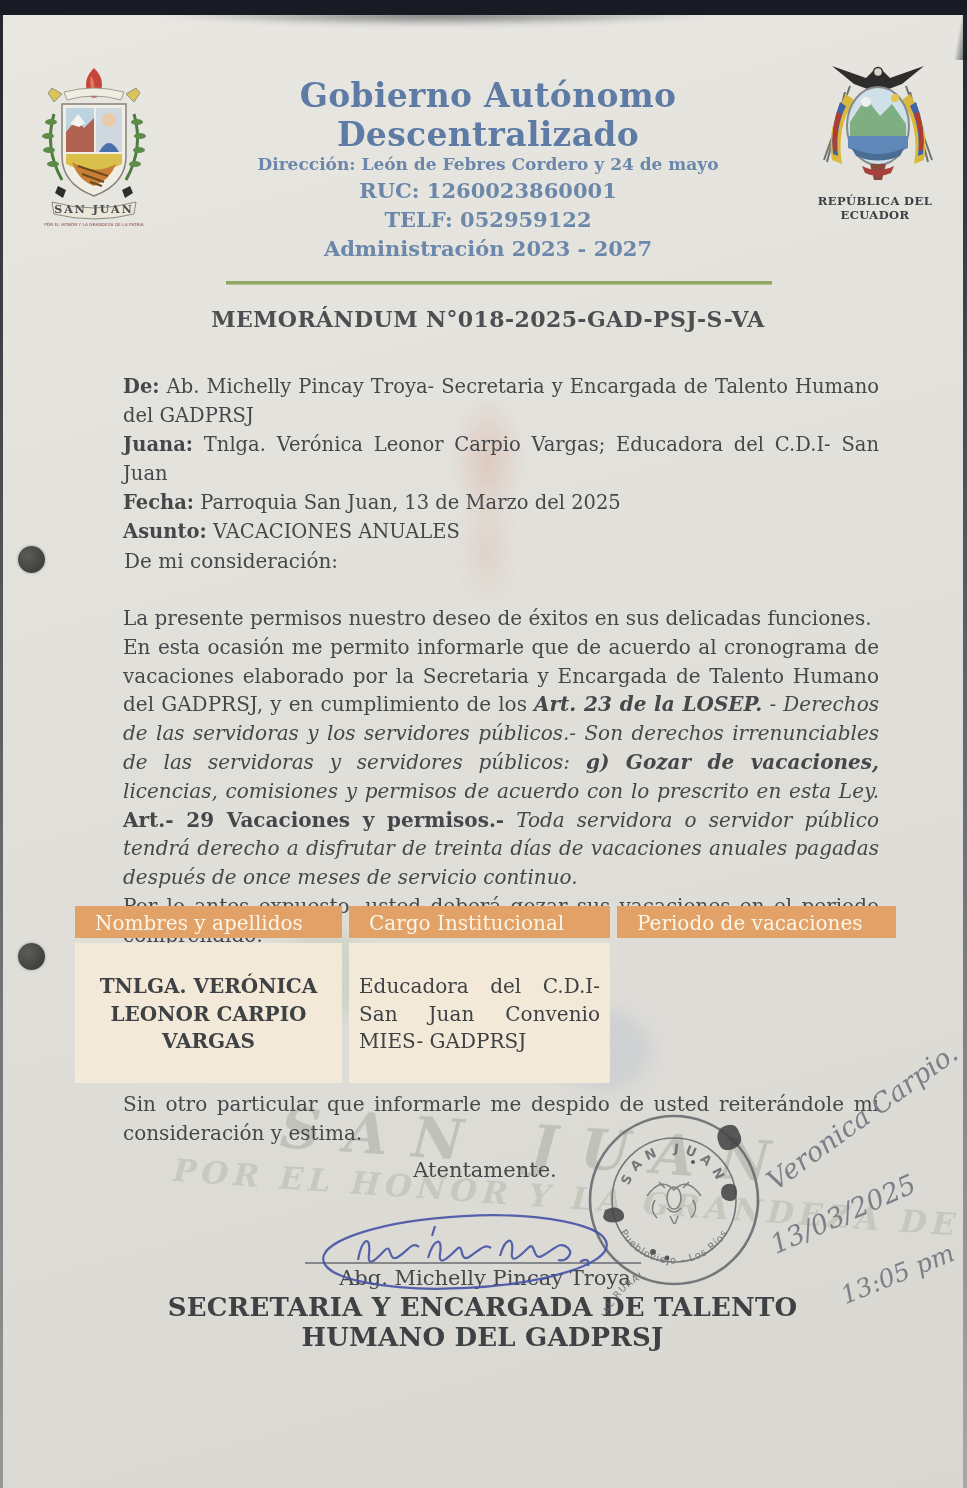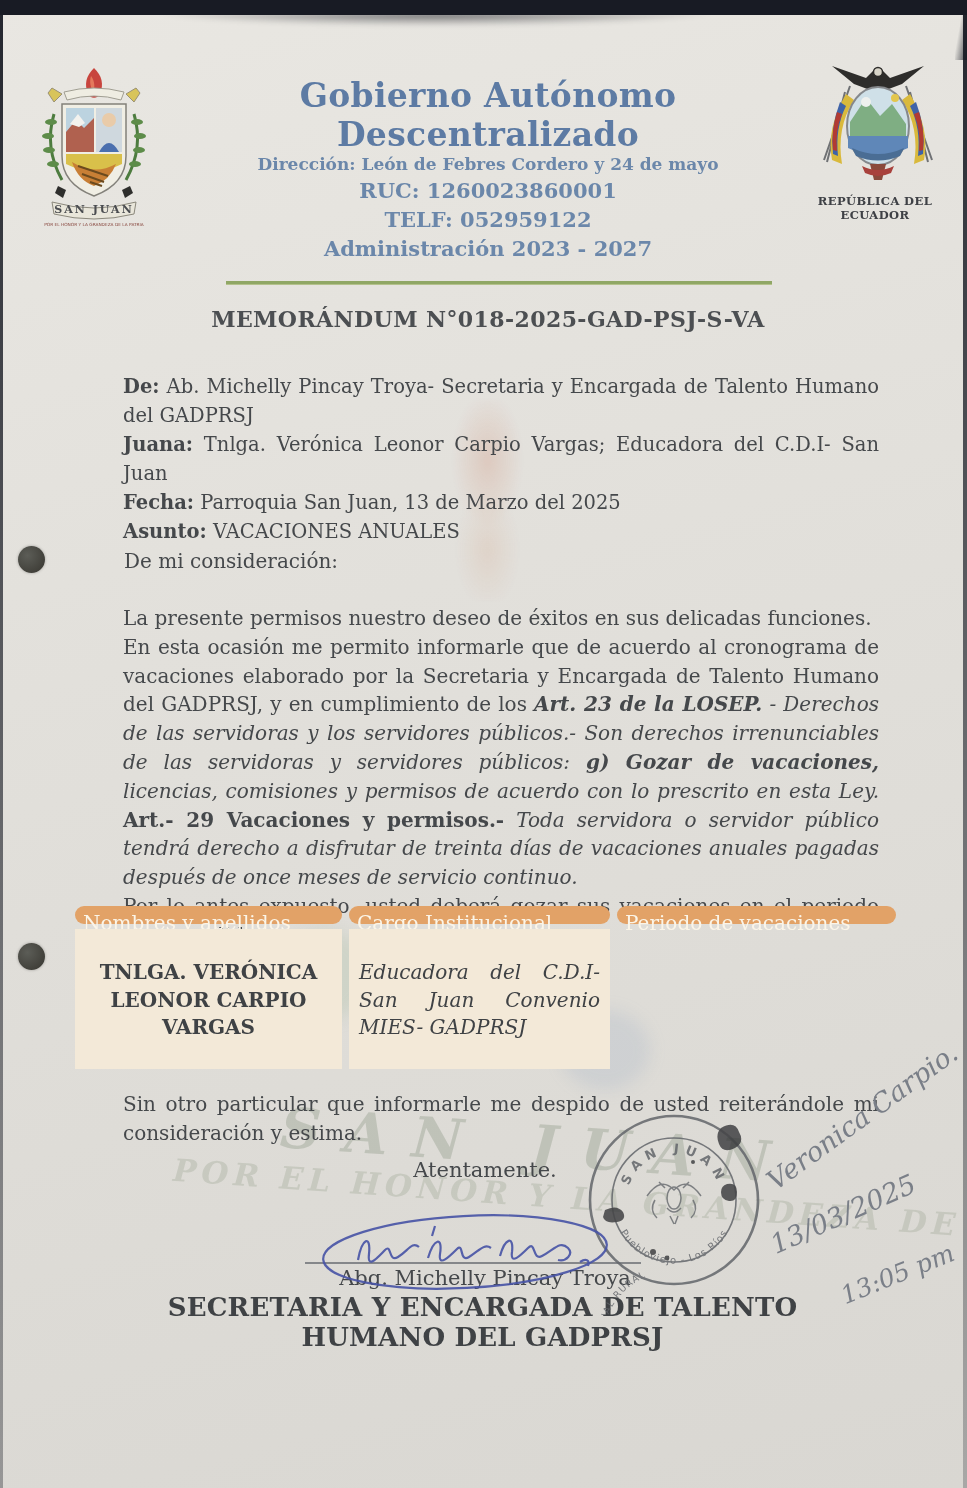--- a/index.html
+++ b/index.html
@@ -38,28 +38,28 @@
   .meta b{font-weight:bold;}
   .salutation{position:absolute;left:124px;top:549px;font-size:20px;color:#45484b;z-index:5;}
   .body-text{position:absolute;left:123px;top:604px;width:756px;font-size:20px;line-height:28.8px;
         color:#45484b;text-align:justify;z-index:5;}
   .body-text p{margin:0;}
   .rich-b{font-weight:bold;}
   .rich-i{font-style:italic;}
   
   .vac-table{position:absolute;left:75px;top:906px;width:821px;z-index:5;}
   .t-head{display:flex;gap:7px;}
-  .t-head .cell{height:18px;line-height:34px;background:#e2a267;color:#fbf5e8;
-        font-size:20px;padding-left:8px;box-sizing:border-box;border-radius:14px;}
+  .t-head .cell{height:32px;line-height:34px;background:#e2a267;color:#fbf5e8;
+        font-size:20px;padding-left:20px;box-sizing:border-box;}
   .t-row{display:flex;gap:7px;margin-top:5px;}
   .t-row .cell{background:#f3e9d8;min-height:140px;box-sizing:border-box;
         font-size:20px;line-height:27.5px;color:#3f4245;padding:30px 10px 10px 10px;}
   .c1{width:267px;} .c2{width:261px;} .c3{width:279px;}
   .t-row .c1{text-align:center;font-weight:bold;}
-  .t-row .c2,.t-row .c3{text-align:justify;font-style:italic;}
+  .t-row .c2,.t-row .c3{text-align:justify;}
   
   .closing{position:absolute;left:123px;top:1090px;width:756px;font-size:20px;line-height:29px;
         color:#45484b;text-align:justify;z-index:5;}
   .attently{position:absolute;left:360px;top:1158px;width:250px;text-align:center;
         font-size:21px;color:#45484b;z-index:5;}
   .sig-line{position:absolute;left:305px;top:1262px;width:336px;height:2px;background:#85878a;z-index:6;}
   .signer-name{position:absolute;left:125px;top:1266px;width:720px;text-align:center;
         font-size:21px;color:#45484b;z-index:5;}
   .signer-title{position:absolute;left:110px;top:1292px;width:745px;text-align:center;
         font-size:26px;font-weight:bold;letter-spacing:.2px;color:#3f4245;z-index:5;}

